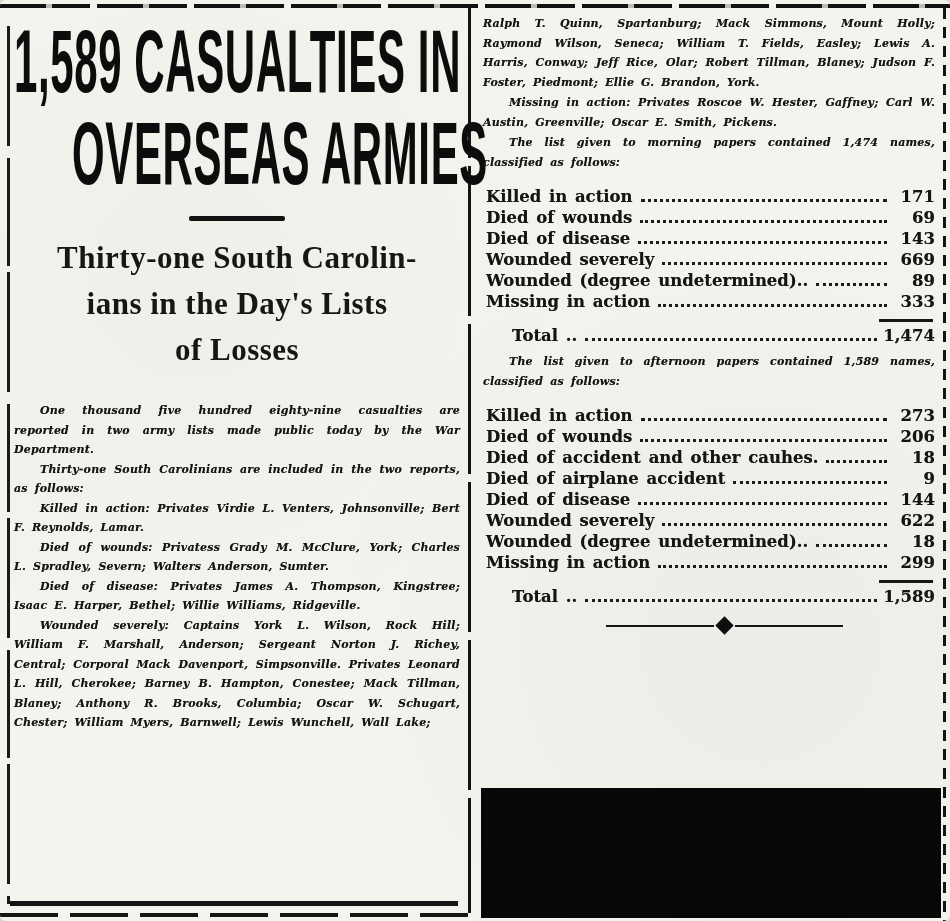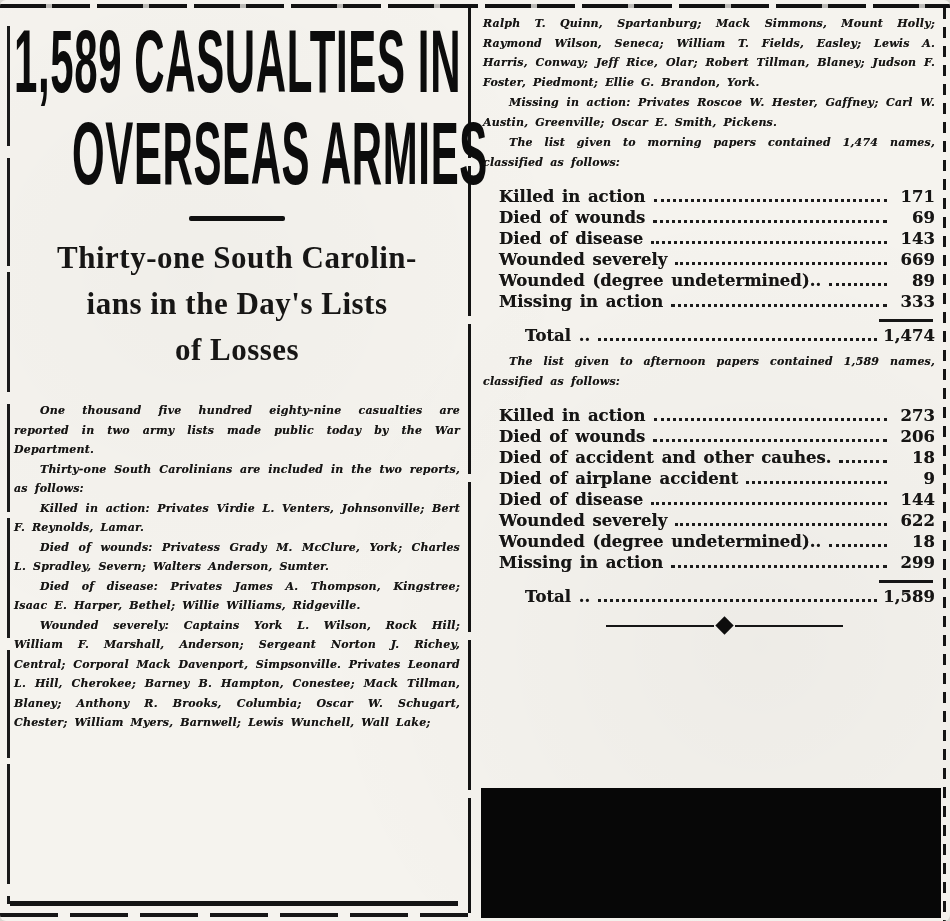--- a/index.html
+++ b/index.html
@@ -62,21 +62,21 @@
     word-spacing:3px; letter-spacing:0.2px;
     text-shadow:0 0 0.5px rgba(10,10,10,0.55);
     font-style:italic;
   }
   .graf.no-indent { text-indent:0; }
 
   
   .col-right { position:absolute; left:483px; top:14px; width:452px; }
   .col-right .graf { margin-bottom:1px; }
 
-  .ctable { margin:14px 0 6px 16px; }
+  .ctable { margin:14px 0 6px 3px; }
   .trow { display:flex; align-items:baseline; font-size:16.5px; line-height:21px; font-weight:bold; word-spacing:2px; text-shadow:0 0 0.5px rgba(10,10,10,0.55); }
   .t-label { white-space:nowrap; }
   .t-dots { flex:1; border-bottom:3px dotted #1c1c1c; margin:0 6px 5px 8px; min-width:12px; }
   .t-val { min-width:42px; text-align:right; white-space:nowrap; }
 
   .total-rule { width:54px; height:3px; background:#161616; margin:7px 2px 3px auto; }
   .trow.total { padding-left:26px; }
   .trow.total .t-dots { border-bottom-width:3px; }
 
   .diamond-divider { display:flex; align-items:center; justify-content:center; margin:12px 30px 0 60px; }

